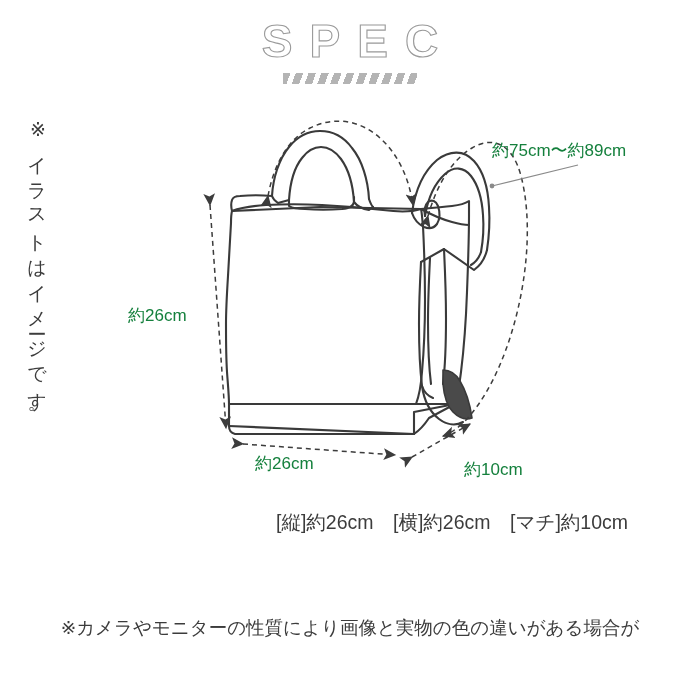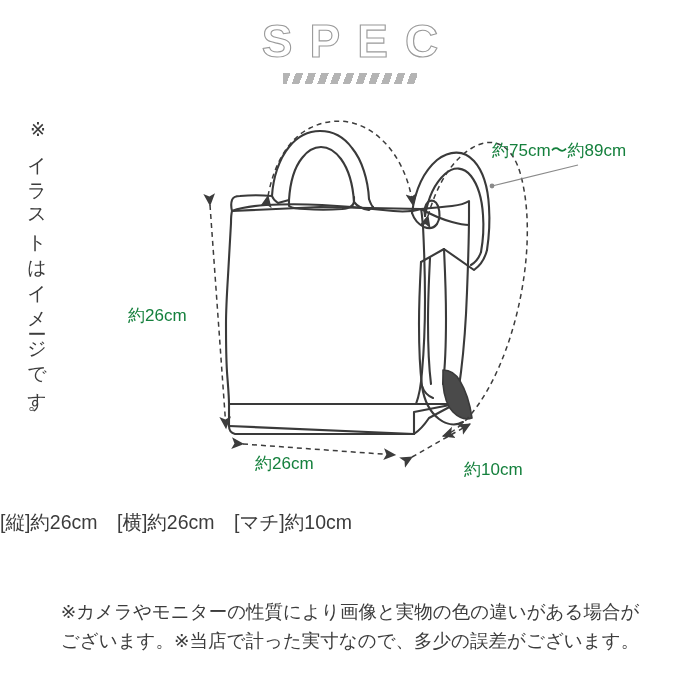--- a/index.html
+++ b/index.html
@@ -99,39 +99,39 @@
     left: 425px;
     margin-left: 39px;
   }
 
   
   #spec-lines {
     position: absolute;
     top: 508px;
     left: 0;
     width: 628px;
-    text-align: left;
+    text-align: right;
     font-size: 19.5px;
     line-height: 1.45;
     color: #3c3c3c;
   }
   #spec-lines .spec-row { display: block; white-space: nowrap; }
 
   
   #disclaimer {
     position: absolute;
     top: 598px;
     left: 0;
     width: 700px;
     text-align: center;
     font-size: 18.5px;
     line-height: 1.55;
     color: #3c3c3c;
   }
-  #disclaimer .disc-row { display: block; white-space: nowrap; }
+  #disclaimer .disc-row { display: block; white-space: nowrap; margin-top: 16px; }
 </style>
 </head>
 <body>
 
 <div id="spec-title-block">
   <div id="spec-title">SPEC</div>
   <div id="spec-underline"></div>
 </div>
 
 <div id="vertical-note">※イラストはイメージです。</div>
@@ -260,14 +260,13 @@
 <div class="callout" id="callout-height">約26cm</div>
 <div class="callout" id="callout-width">約26cm</div>
 <div class="callout" id="callout-depth">約10cm</div>
 
 <div id="spec-lines">
   <span class="spec-row">[縦]約26cm　[横]約26cm　[マチ]約10cm</span>
 </div>
 
 <div id="disclaimer">
   <span class="disc-row">※カメラやモニターの性質により画像と実物の色の違いがある場合が</span>
-  <span class="disc-row">ございます。※当店で計った実寸なので、多少の誤差がございます。</span>
 </div>
 
 </body></html>

